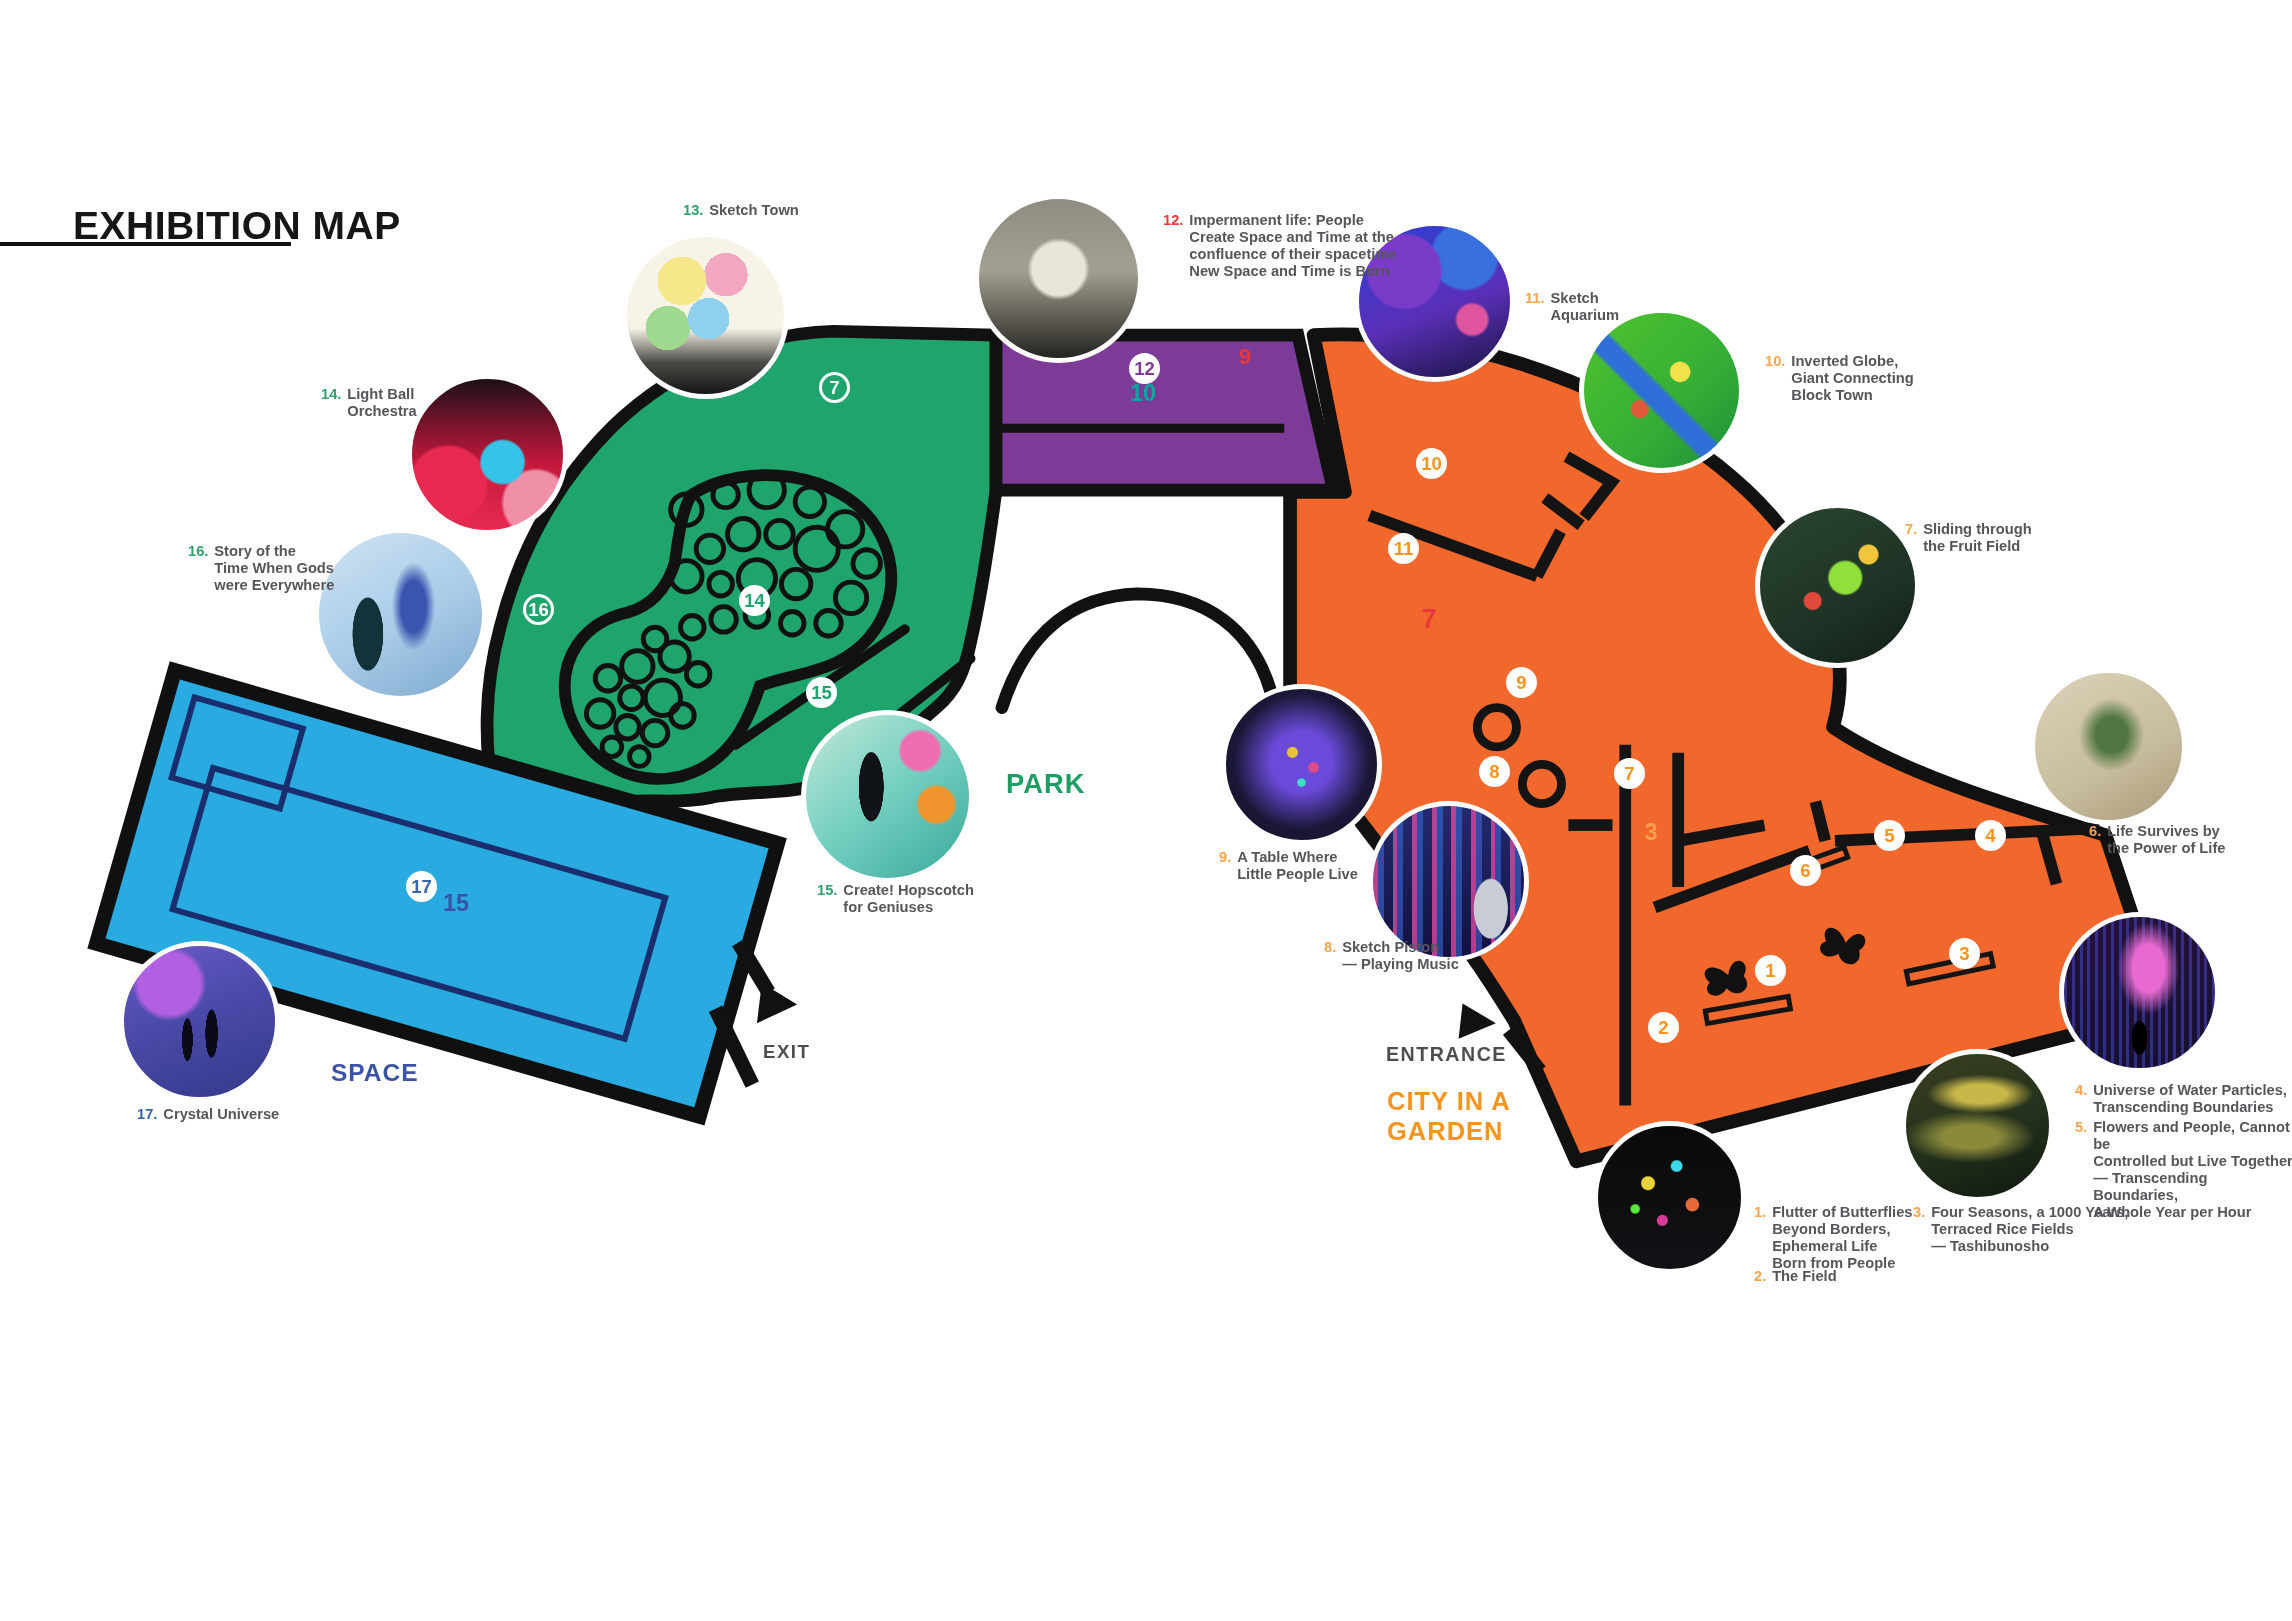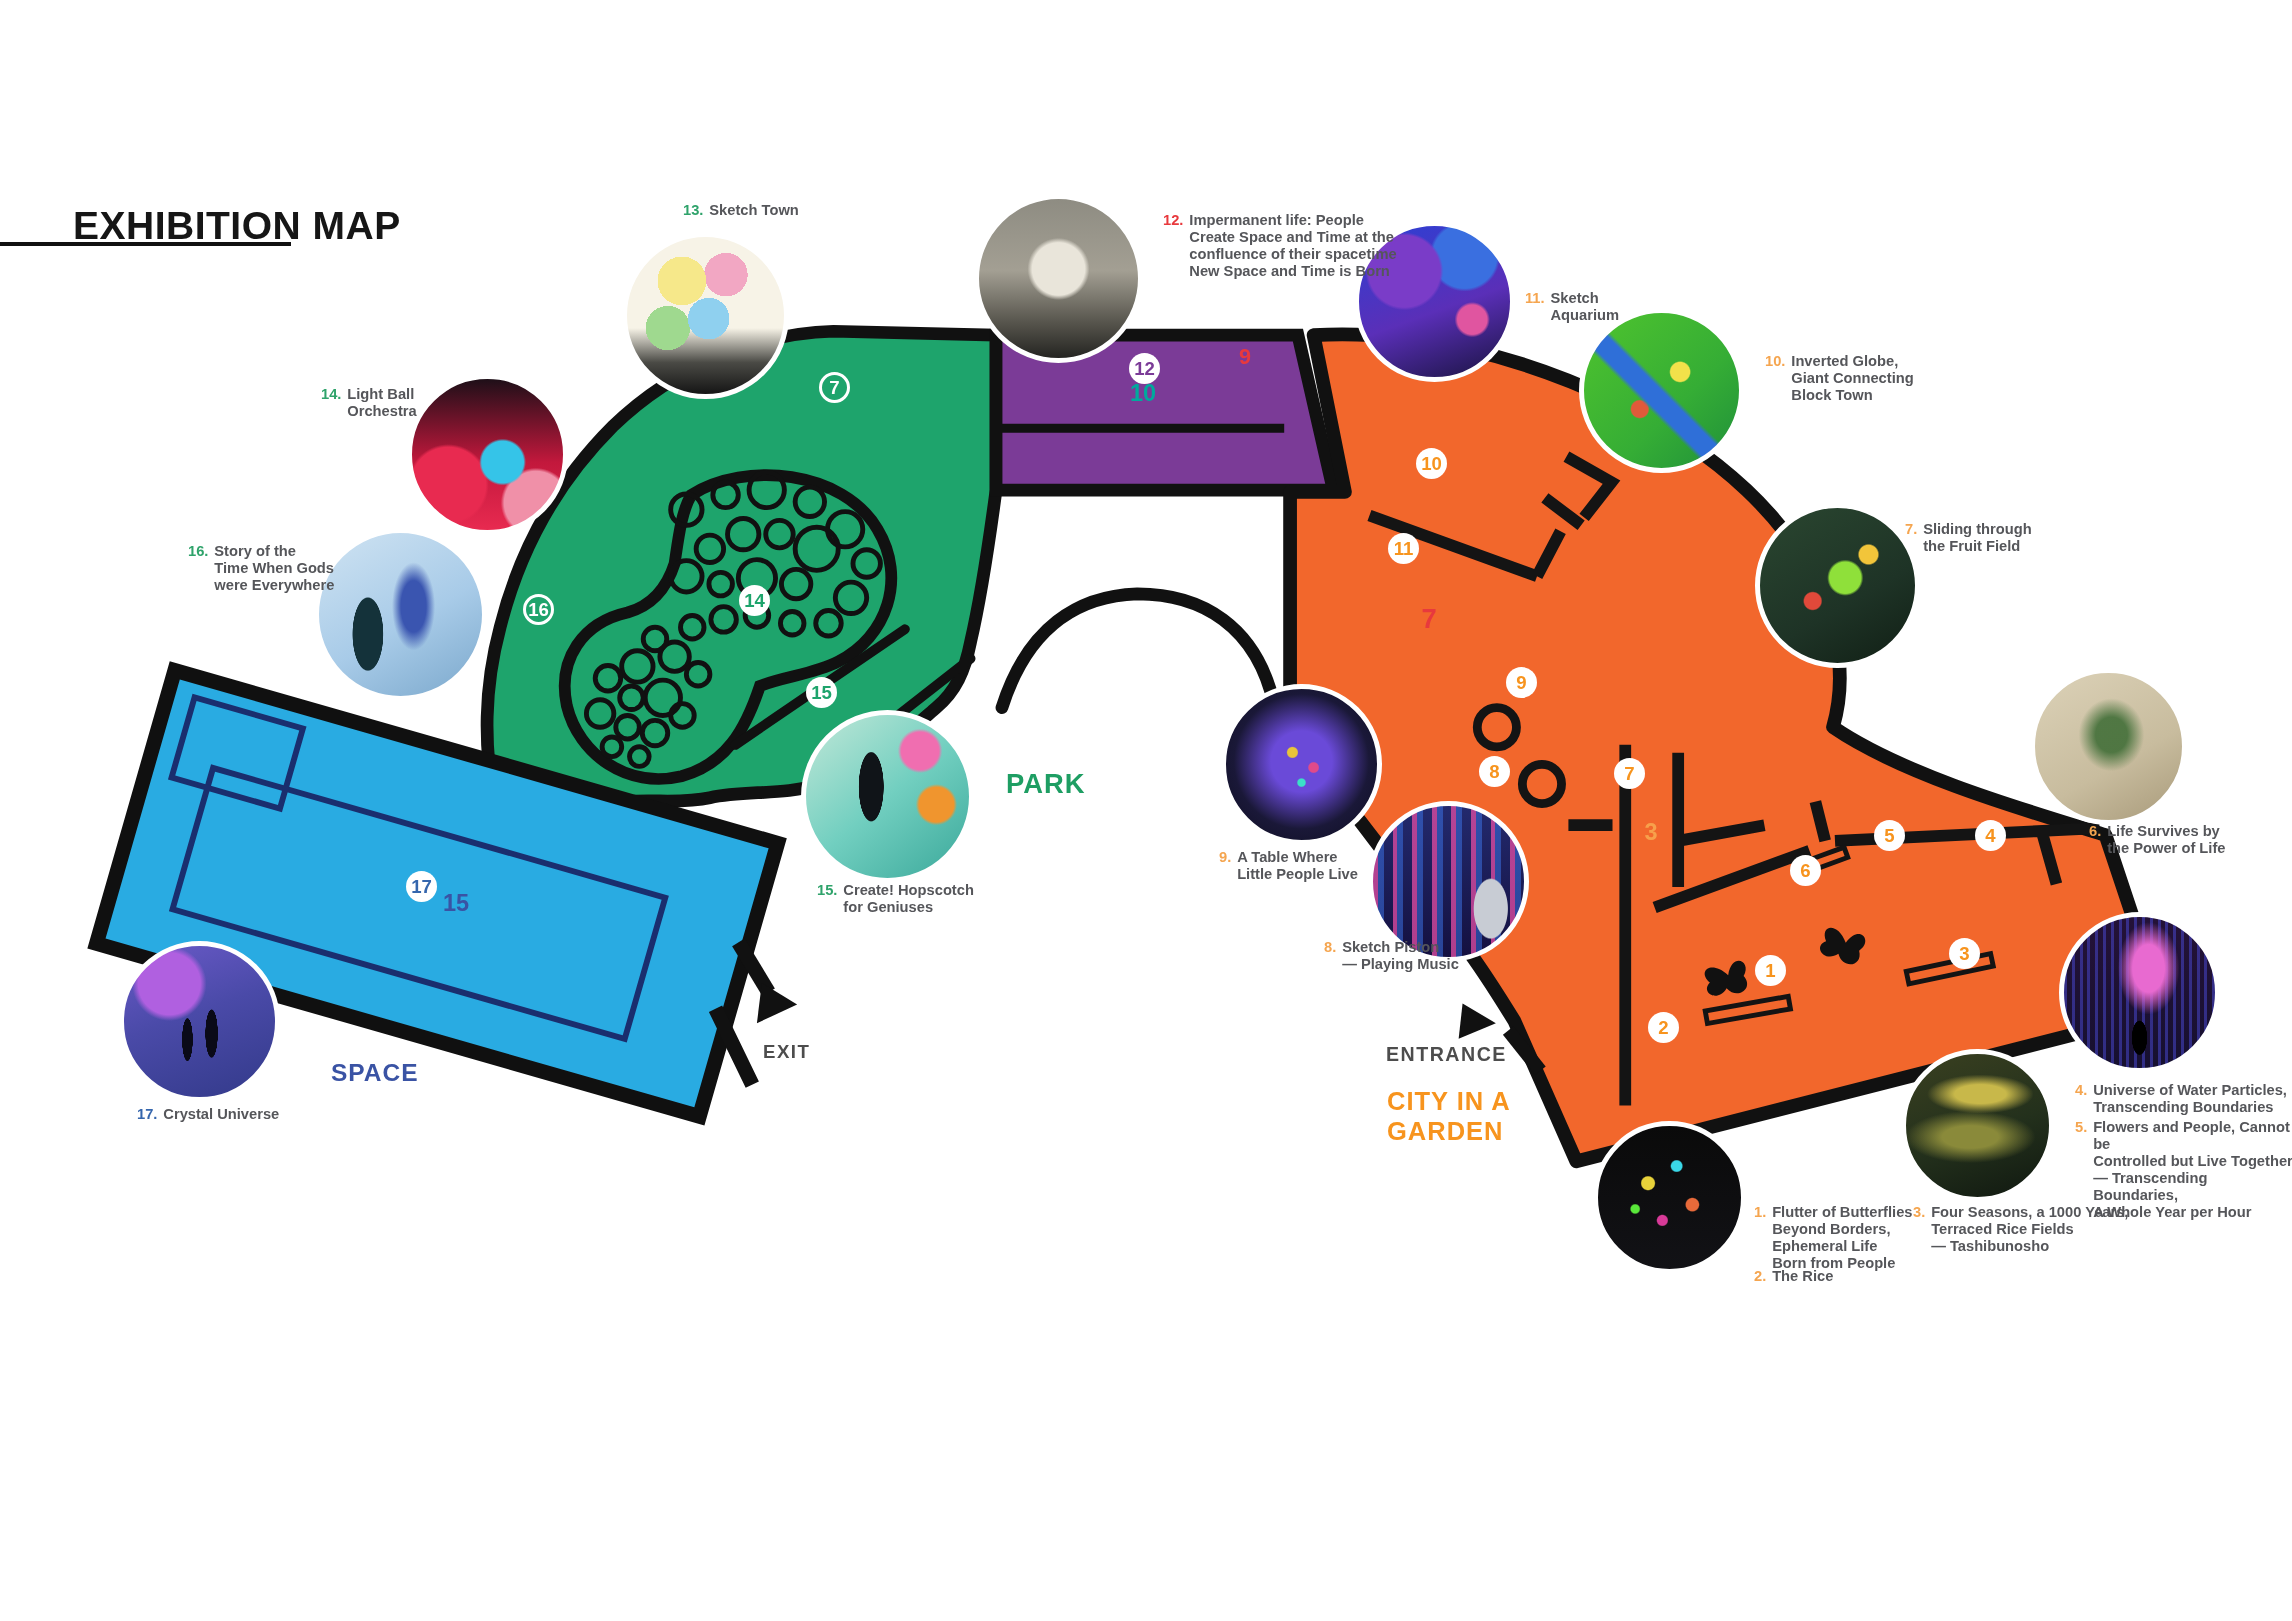--- a/index.html
+++ b/index.html
@@ -270,21 +270,21 @@
       </div>
       <div class="exlabel" style="left: 1754px; top: 1204px;">
         <span class="lnum" style="color: rgb(245, 165, 79);">1.</span>
         <span class="ltext">Flutter of Butterflies
 Beyond Borders,
 Ephemeral Life
 Born from People</span>
       </div>
       <div class="exlabel" style="left: 1754px; top: 1268px;">
         <span class="lnum" style="color: rgb(245, 165, 79);">2.</span>
-        <span class="ltext">The Rice</span>
+        <span class="ltext">The Field</span>
       </div>
       <div class="exlabel" style="left: 1913px; top: 1204px;">
         <span class="lnum" style="color: rgb(245, 165, 79);">3.</span>
         <span class="ltext">Four Seasons, a 1000 Years,
 Terraced Rice Fields
 — Tashibunosho</span>
       </div>
     </div>
 
   <div class="title">EXHIBITION MAP</div>

